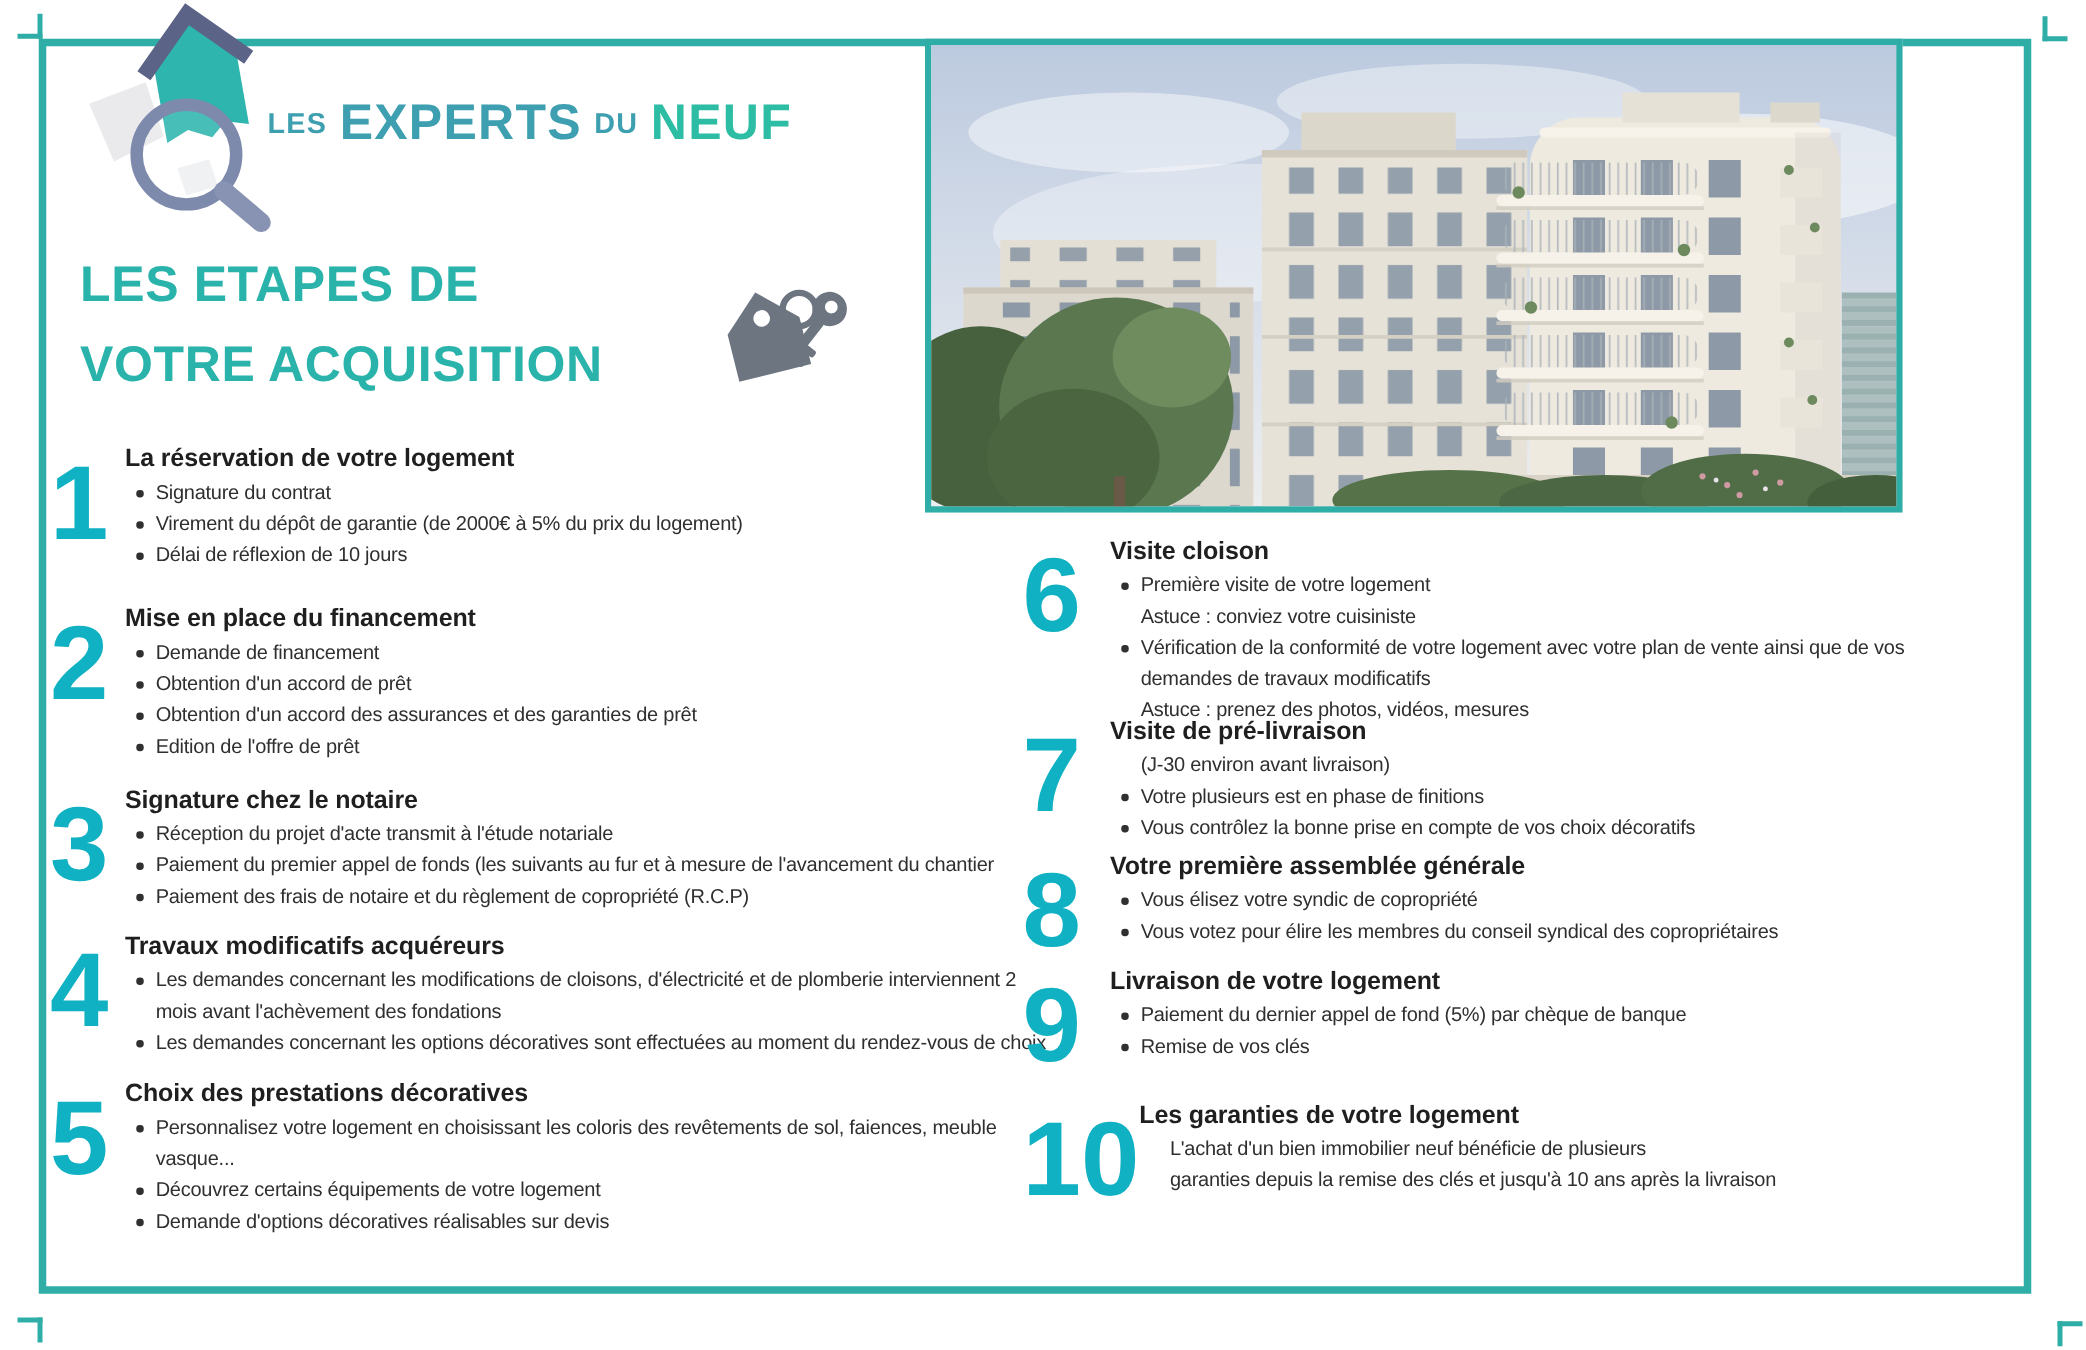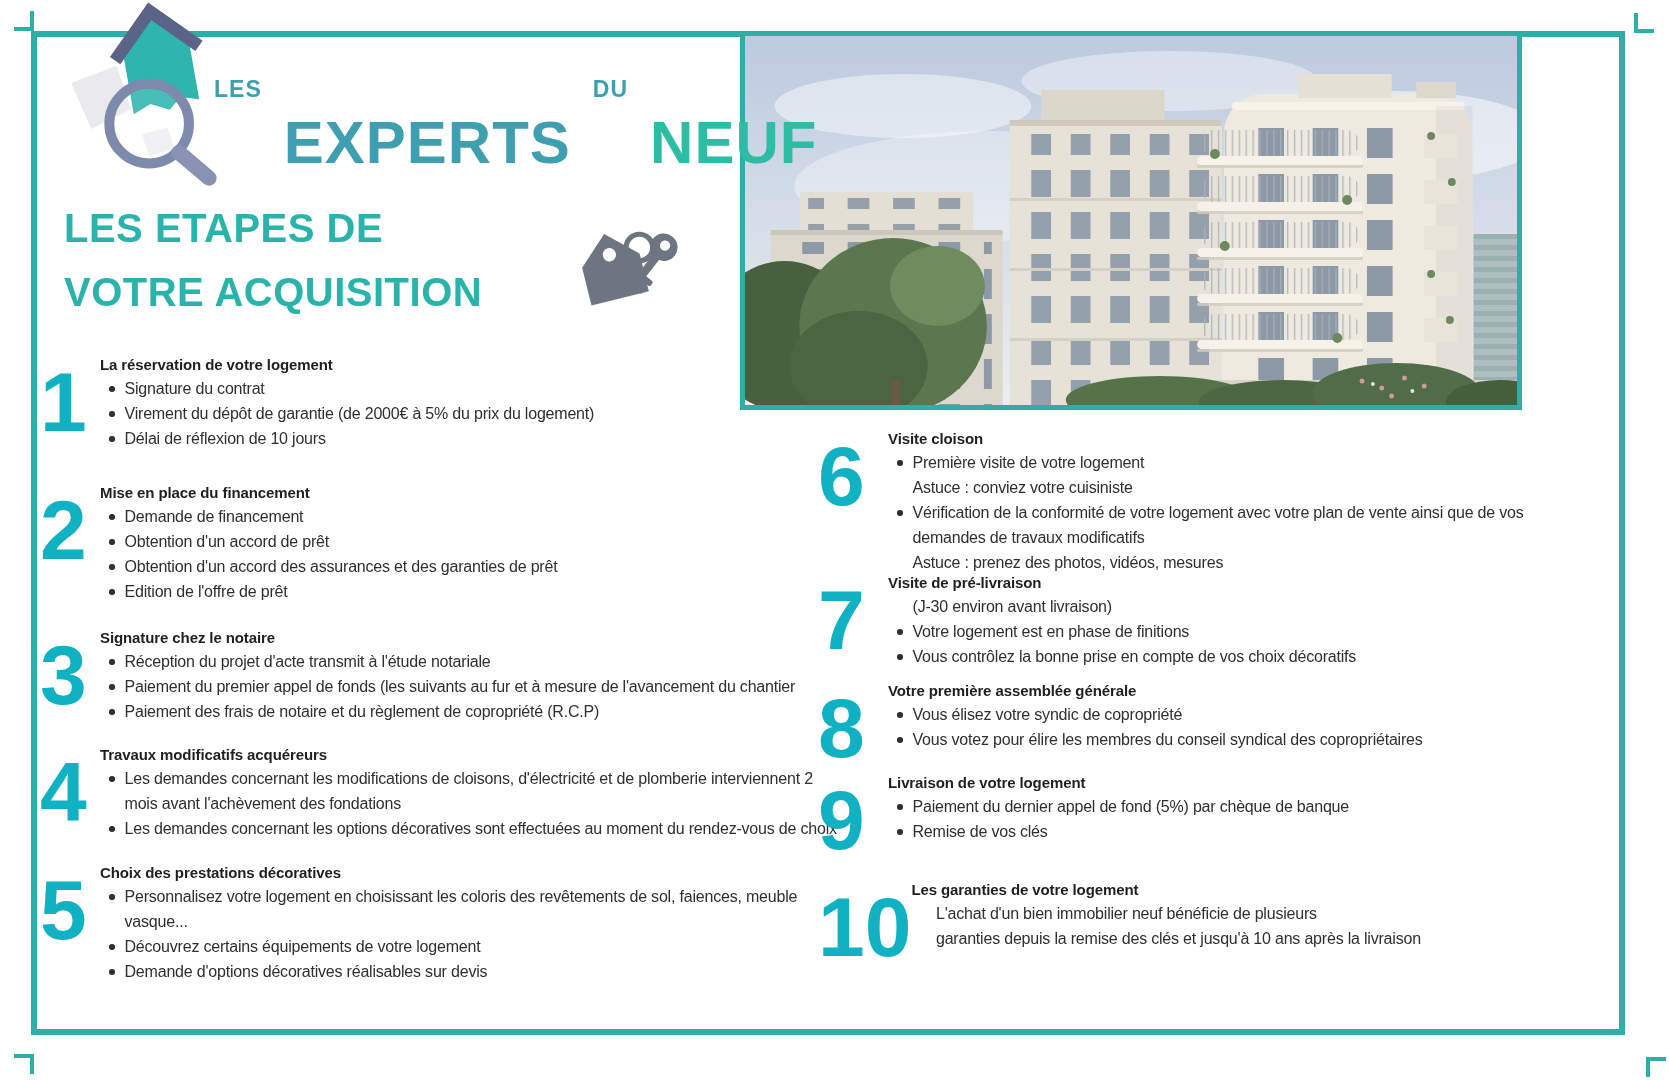--- a/index.html
+++ b/index.html
@@ -22,45 +22,45 @@
 
   
   .mark{position:absolute;width:20px;height:20px;border:0 solid var(--teal);z-index:1;}
   .mark.tl{left:14px;top:11px;border-right-width:4px;border-bottom-width:4px;}
   .mark.tr{left:1634px;top:13px;border-left-width:4px;border-bottom-width:4px;}
   .mark.bl{left:14px;top:1054px;border-right-width:4px;border-top-width:4px;}
   .mark.br{left:1646px;top:1057px;border-left-width:4px;border-top-width:4px;}
 
   
   .logo-icon{position:absolute;left:55px;top:-4px;width:172px;height:192px;z-index:3;}
-  .brand-text{position:absolute;left:214px;top:76px;display:flex;align-items:flex-start;gap:22px;z-index:3;white-space:nowrap;}
+  .brand-text{position:absolute;left:214px;top:76px;display:flex;align-items:center;gap:10px;z-index:3;white-space:nowrap;}
   .bw{font-weight:700;color:var(--brand_blue);letter-spacing:1px;}
   .bw-small{font-size:23px;}
-  .bw-big{font-size:60px;margin-top:32px;}
+  .bw-big{font-size:40px;}
   .bw-neuf{color:var(--brand_green);}
 
   
   .title{position:absolute;left:64px;top:196px;z-index:2;font-size:40px;font-weight:700;color:var(--title_teal);line-height:64px;letter-spacing:.5px;}
 
   .keys-icon{position:absolute;left:553px;top:220px;width:134px;height:102px;z-index:2;}
 
   
   .photo{position:absolute;left:740px;top:31px;width:782px;height:379px;border:5px solid var(--teal);z-index:2;background:#dfe5ee;}
   .photo svg{display:block;width:100%;height:100%;}
 
   
   .col{position:absolute;top:0;z-index:2;}
   #col-left{left:40px;width:805px;}
   #col-right{left:818px;width:720px;}
   .step{position:absolute;left:0;display:flex;width:100%;}
   .num{font-weight:700;font-size:84px;line-height:.82;color:var(--number_cyan);margin-top:12px;flex:0 0 auto;}
   #col-left .num{min-width:60px;}
   #col-right .num{min-width:70px;}
   .body{flex:1;min-width:0;}
-  .step-title{font-size:15px;font-weight:700;color:#1f1f1f;margin-bottom:3px;letter-spacing:-.1px;}
+  .step-title{font-size:20px;font-weight:700;color:#1f1f1f;margin-bottom:3px;letter-spacing:-.1px;}
   .line{font-size:16px;line-height:25px;color:var(--text_dark);letter-spacing:-.2px;}
   .line.bullet{display:flex;}
   .dot{width:5.5px;height:5.5px;border-radius:50%;background:#303030;margin:10px 10px 0 9px;flex:0 0 auto;}
   .bt{flex:1;min-width:0;}
   .line.plain{padding-left:24.5px;}
 </style>
 </head>
 <body>
 
 <div class="page">
@@ -391,21 +391,21 @@
     </div>
   </div>
       <div class="step" style="top: 574px;">
     <div class="num">7</div>
     <div class="body">
       <div class="step-title">Visite de pré-livraison</div>
       <div class="lines">
             <div class="line plain">(J-30 environ avant livraison)</div>
             <div class="line bullet">
               <span class="dot"></span>
-              <span class="bt">Votre logement est en phase de finitions</span>
+              <span class="bt">Votre plusieurs est en phase de finitions</span>
             </div>
             <div class="line bullet">
               <span class="dot"></span>
               <span class="bt">Vous contrôlez la bonne prise en compte de vos choix décoratifs</span>
             </div>
           </div>
     </div>
   </div>
       <div class="step" style="top: 682px;">
     <div class="num">8</div>

